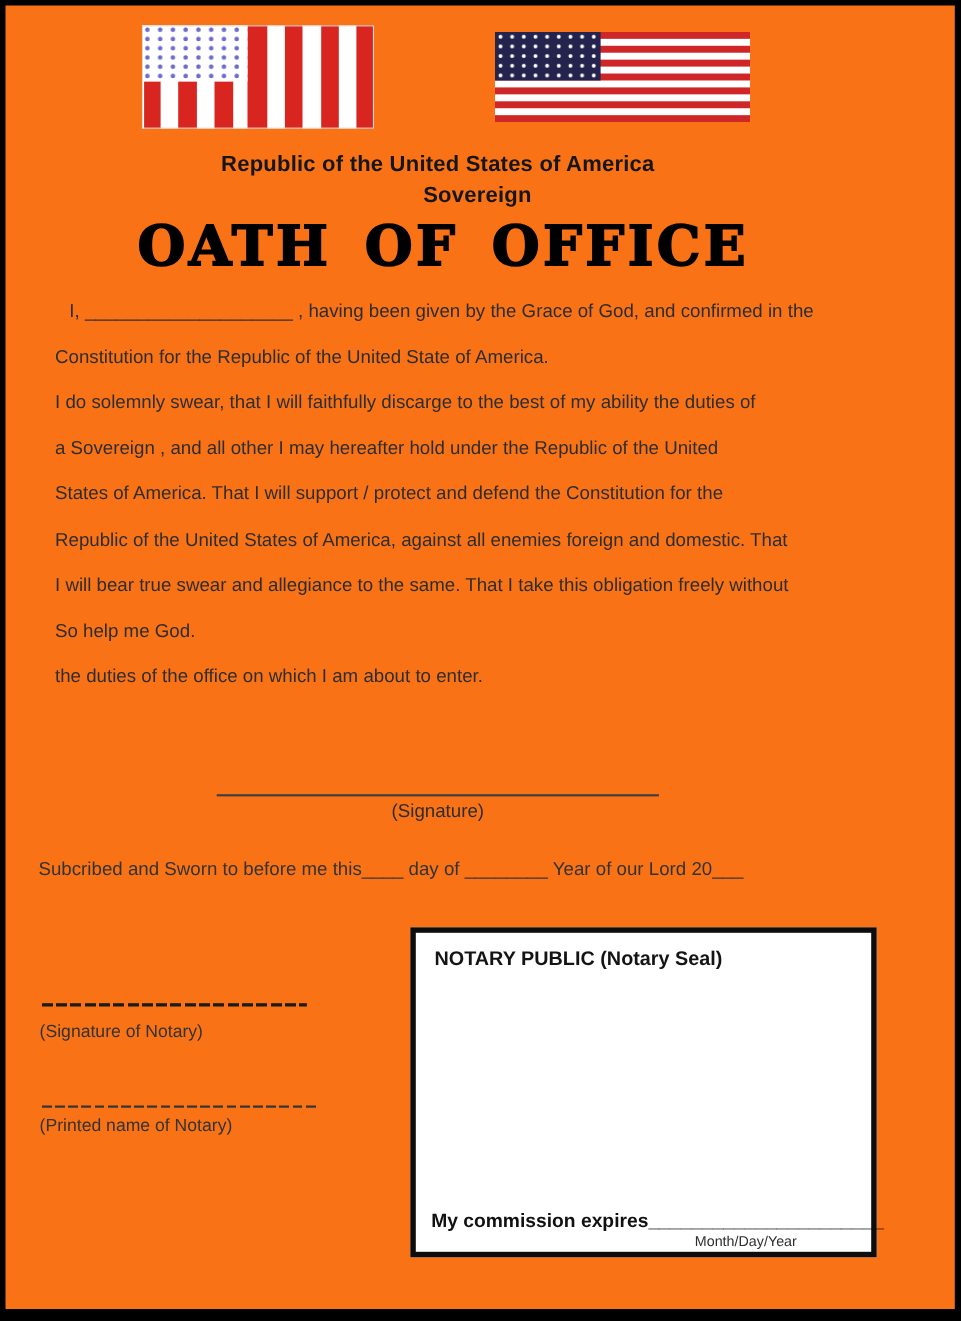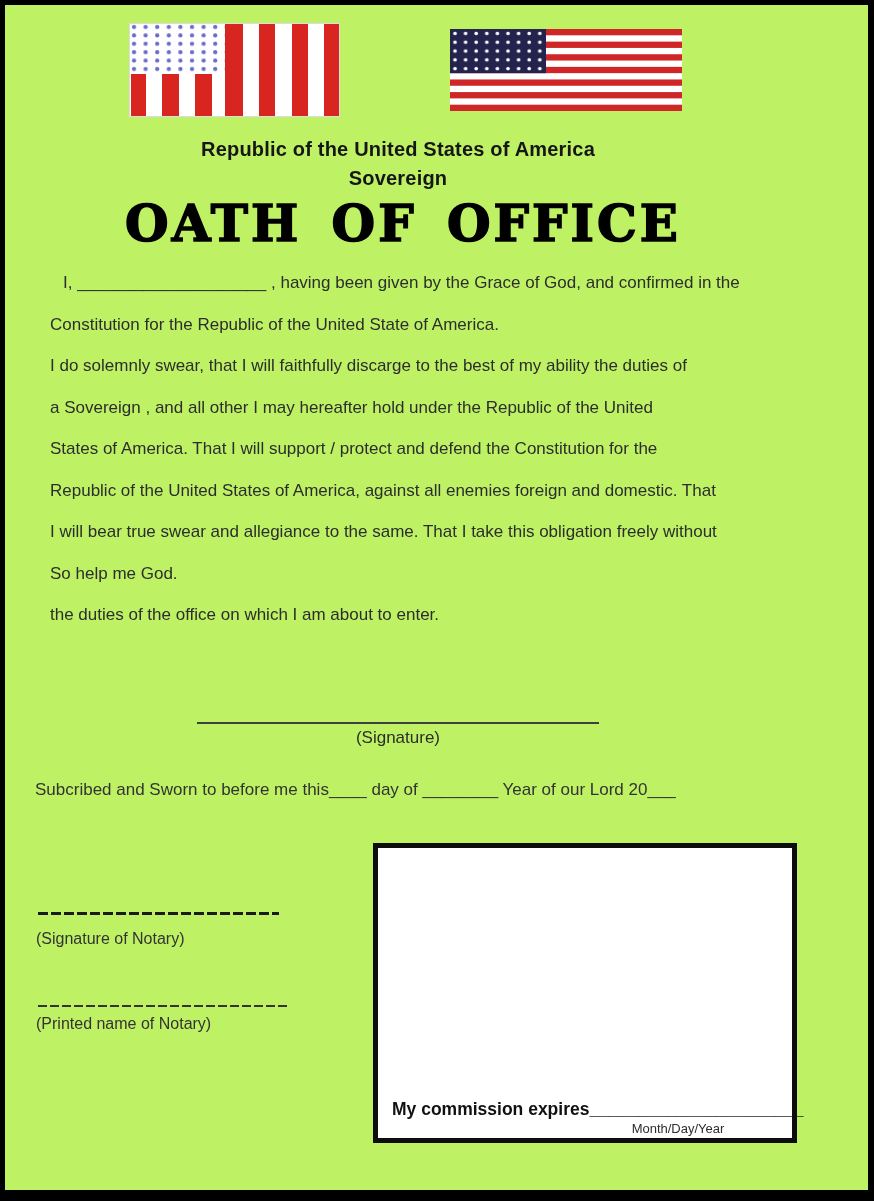--- a/index.html
+++ b/index.html
@@ -1,20 +1,20 @@
 <!DOCTYPE html>
 <html><head>
 <meta charset="utf-8">
 <style>
   html,body{margin:0;padding:0;background:#ffffff;}
   .page{
     position:relative;
     width:874px;height:1201px;
     box-sizing:border-box;
-    background:#bef264;
+    background:#f97316;
     border-style:solid;border-color:#000;
     border-width:5px 6px 11px 5px;
     font-family:"Liberation Sans", sans-serif;
     color:#2d2d2d;
     overflow:hidden;
   }
   .flag{position:absolute;}
   .flag svg{display:block;width:100%;height:100%;}
   .org-line{
     position:absolute;left:0;width:786px;text-align:center;
@@ -119,21 +119,21 @@
       <defs>
         <pattern id="starsWhite" width="10.6" height="8.8" patternUnits="userSpaceOnUse">
           <circle cx="5" cy="4.4" r="1.8" fill="#ffffff"></circle>
         </pattern>
       </defs>
       <rect x="0" y="0" width="96" height="44.2" fill="url(#starsWhite)"></rect>
     </svg>
   </div>
 
   <div class="org-line" style="top:133px;">Republic of the United States of America</div>
-  <div class="org-line" style="top:162px;">Sovereign</div>
+  <div class="org-line" style="top:162px;padding-left:36px;">Sovereign</div>
   <h1 class="doc-title">OATH OF OFFICE</h1>
 
   <div class="oath-body">
     <div class="oath-line indent">I, ____________________ , having been given by the Grace of God, and confirmed in the</div>
     <div class="oath-line">Constitution for the Republic of the United State of America.</div>
     <div class="oath-line">I do solemnly swear, that I will faithfully discarge to the best of my ability the duties of</div>
     <div class="oath-line">a Sovereign , and all other I may hereafter hold under the Republic of the United</div>
     <div class="oath-line">States of America. That I will support / protect and defend the Constitution for the</div>
     <div class="oath-line">Republic of the United States of America, against all enemies foreign and domestic. That</div>
     <div class="oath-line">I will bear true swear and allegiance to the same. That I take this obligation freely without</div>
@@ -145,19 +145,20 @@
   <div class="sig-label">(Signature)</div>
 
   <div class="sworn">Subcribed and Sworn to before me this____ day of ________ Year of our Lord 20___</div>
 
   <div class="dash-line dash-bold"></div>
   <div class="notary-label nlabel1">(Signature of Notary)</div>
   <div class="dash-line dash-thin"></div>
   <div class="notary-label nlabel2">(Printed name of Notary)</div>
 
   <div class="notary-box">
+    <div class="nb-title">NOTARY PUBLIC (Notary Seal)</div>
     <div class="nb-commission">
       <span>My commission expires</span><span>______________________</span>
     </div>
     <div class="nb-hint">Month/Day/Year</div>
   </div>
 
 </div>
 
 </body></html>

